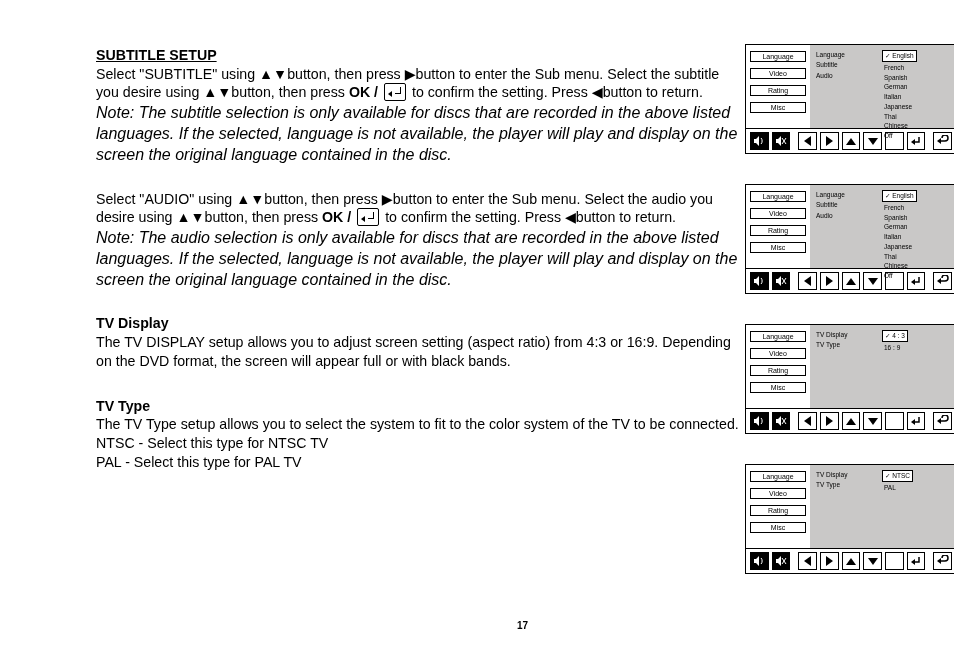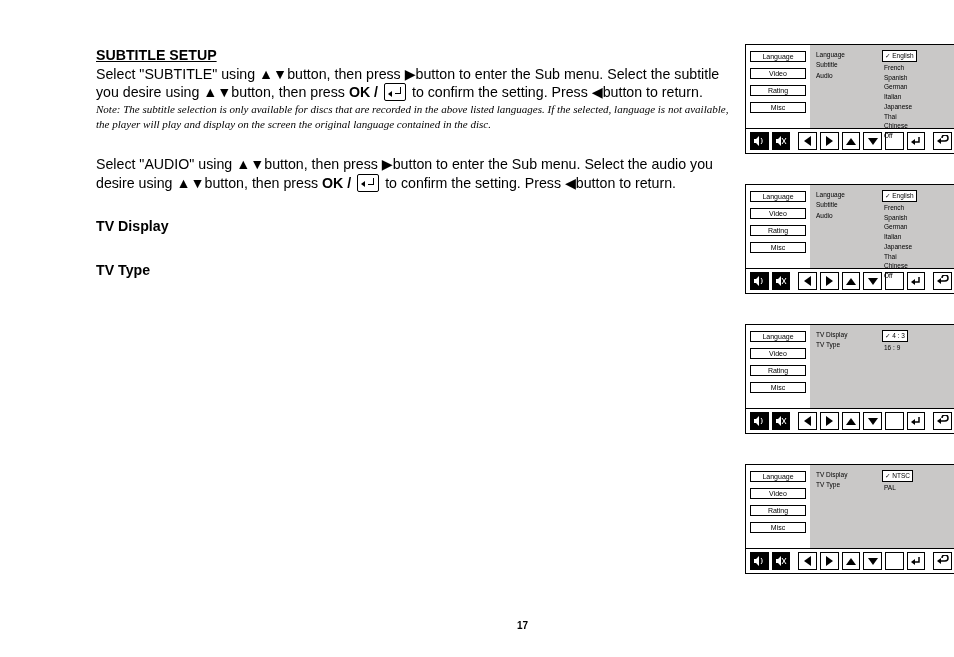--- a/index.html
+++ b/index.html
@@ -27,22 +27,21 @@
   }
   .section-head {
     font-weight: 700;
     text-decoration: underline;
   }
   .sub-head {
     font-weight: 700;
   }
   .note {
     font-style: italic;
-    font-size: 11px;
-    font-family: Liberation Serif, serif;
+    font-size: 16px;
   }
   .tri { font-family: Arial, sans-serif; }
 
   .enter-icon {
     display: inline-block;
     vertical-align: -4px;
     width: 20px;
     height: 16px;
     border: 1.4px solid #000;
     border-radius: 2px;
@@ -183,30 +182,37 @@
       </div>
       <div class="note">Note: The subtitle selection is only available for discs that are recorded in the above listed languages. If the selected, language is not available, the player will play and display on the screen the original language contained in the disc.</div>
     </div>
 
     <div style="height:24px"></div>
 
     <div>
       <div>
         <span>Select "AUDIO" using </span><span class="tri">▲▼</span><span>button, then press </span><span class="tri">▶</span><span>button to enter the Sub menu. Select the audio you desire using </span><span class="tri">▲▼</span><span>button, then press  </span><b>OK / </b><span class="enter-icon"></span><span>  to confirm the setting. Press </span><span class="tri">◀</span><span>button to return.</span>
       </div>
+      <div class="note">Note: The audio selection is only available for discs that are recorded in the above listed languages. If the selected, language is not available, the player will play and display on the screen the original language contained in the disc.</div>
     </div>
 
     <div style="height:24px"></div>
 
     <div>
       <div class="sub-head">TV Display</div>
+      <div>The TV DISPLAY setup allows you to adjust  screen setting (aspect ratio) from 4:3 or 16:9.  Depending on the DVD format, the screen will appear full or with black bands.</div>
 
       <div style="height:26px"></div>
 
       <div class="sub-head">TV Type</div>
+      <div>
+        <div>The TV Type setup allows you to select the system to fit to the color system of the TV to be connected.</div>
+        <div>NTSC - Select this type for NTSC TV</div>
+        <div>PAL - Select this type for PAL TV</div>
+      </div>
     </div>
 
   </div>
 
   <div class="osd" style="top:44px">
       <div class="osd-top">
         <div class="osd-menu">
           <div class="osd-btn">Language</div>
           <div class="osd-btn">Video</div>
           <div class="osd-btn">Rating</div>

